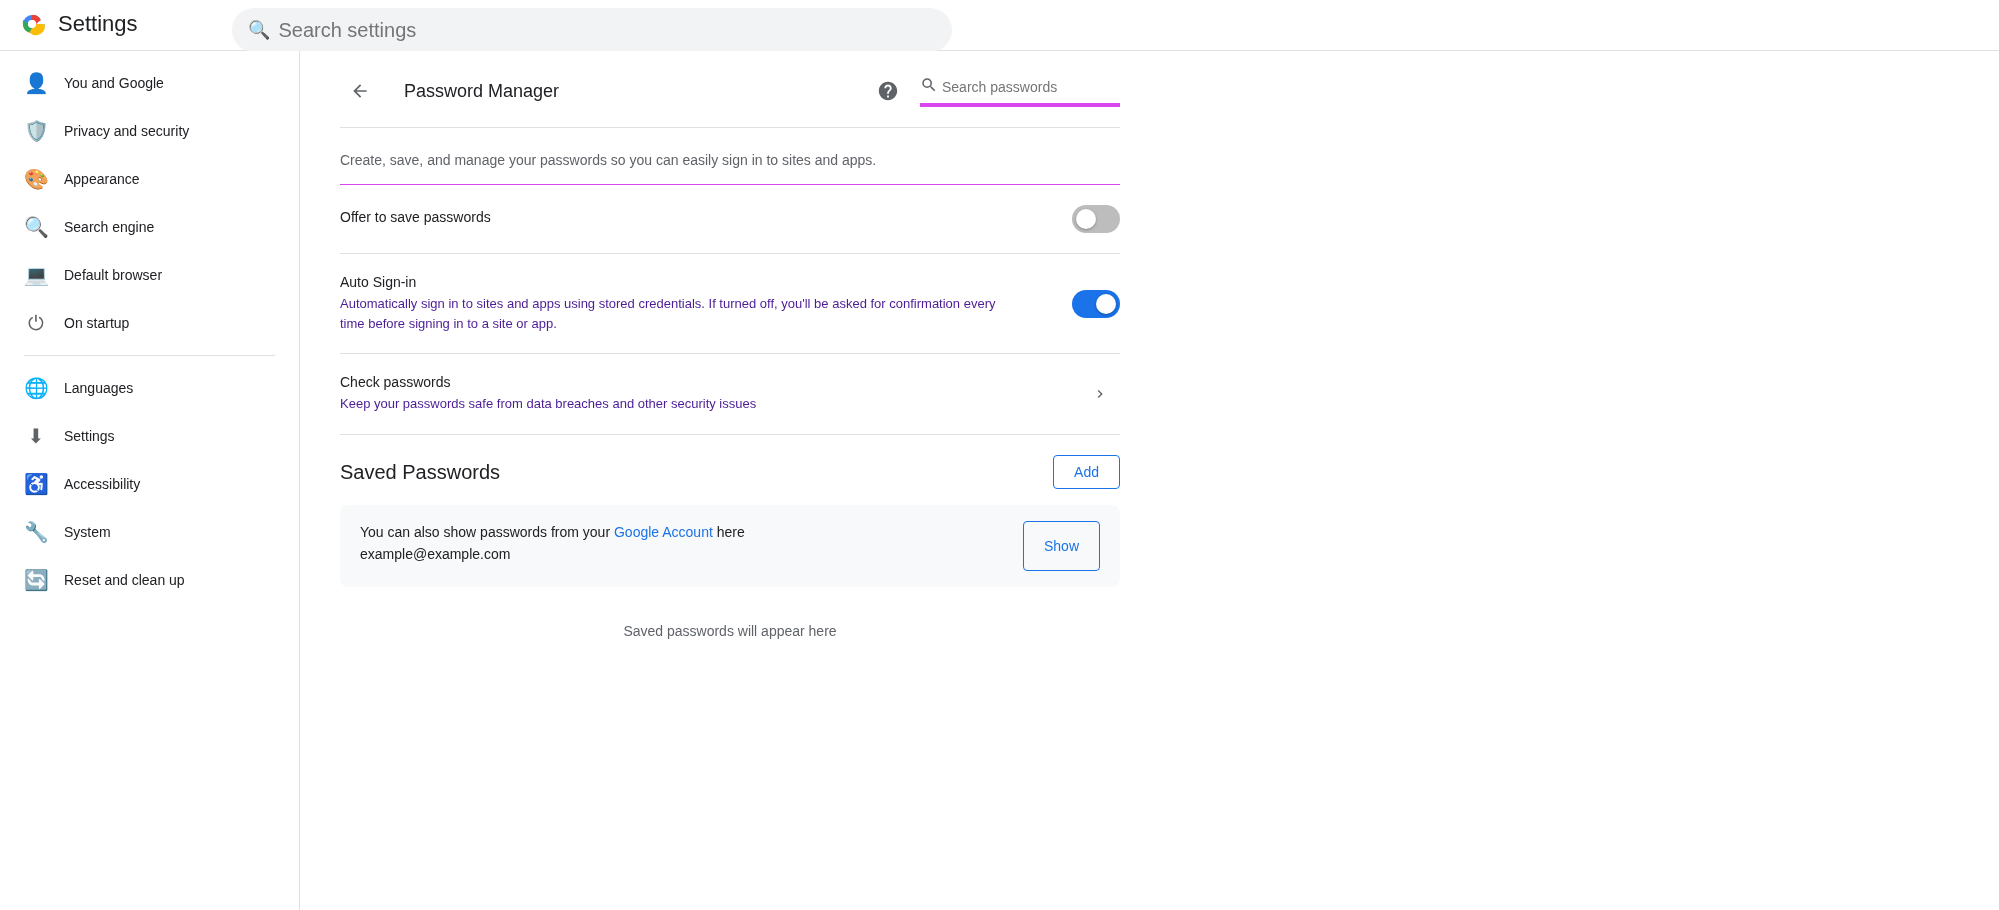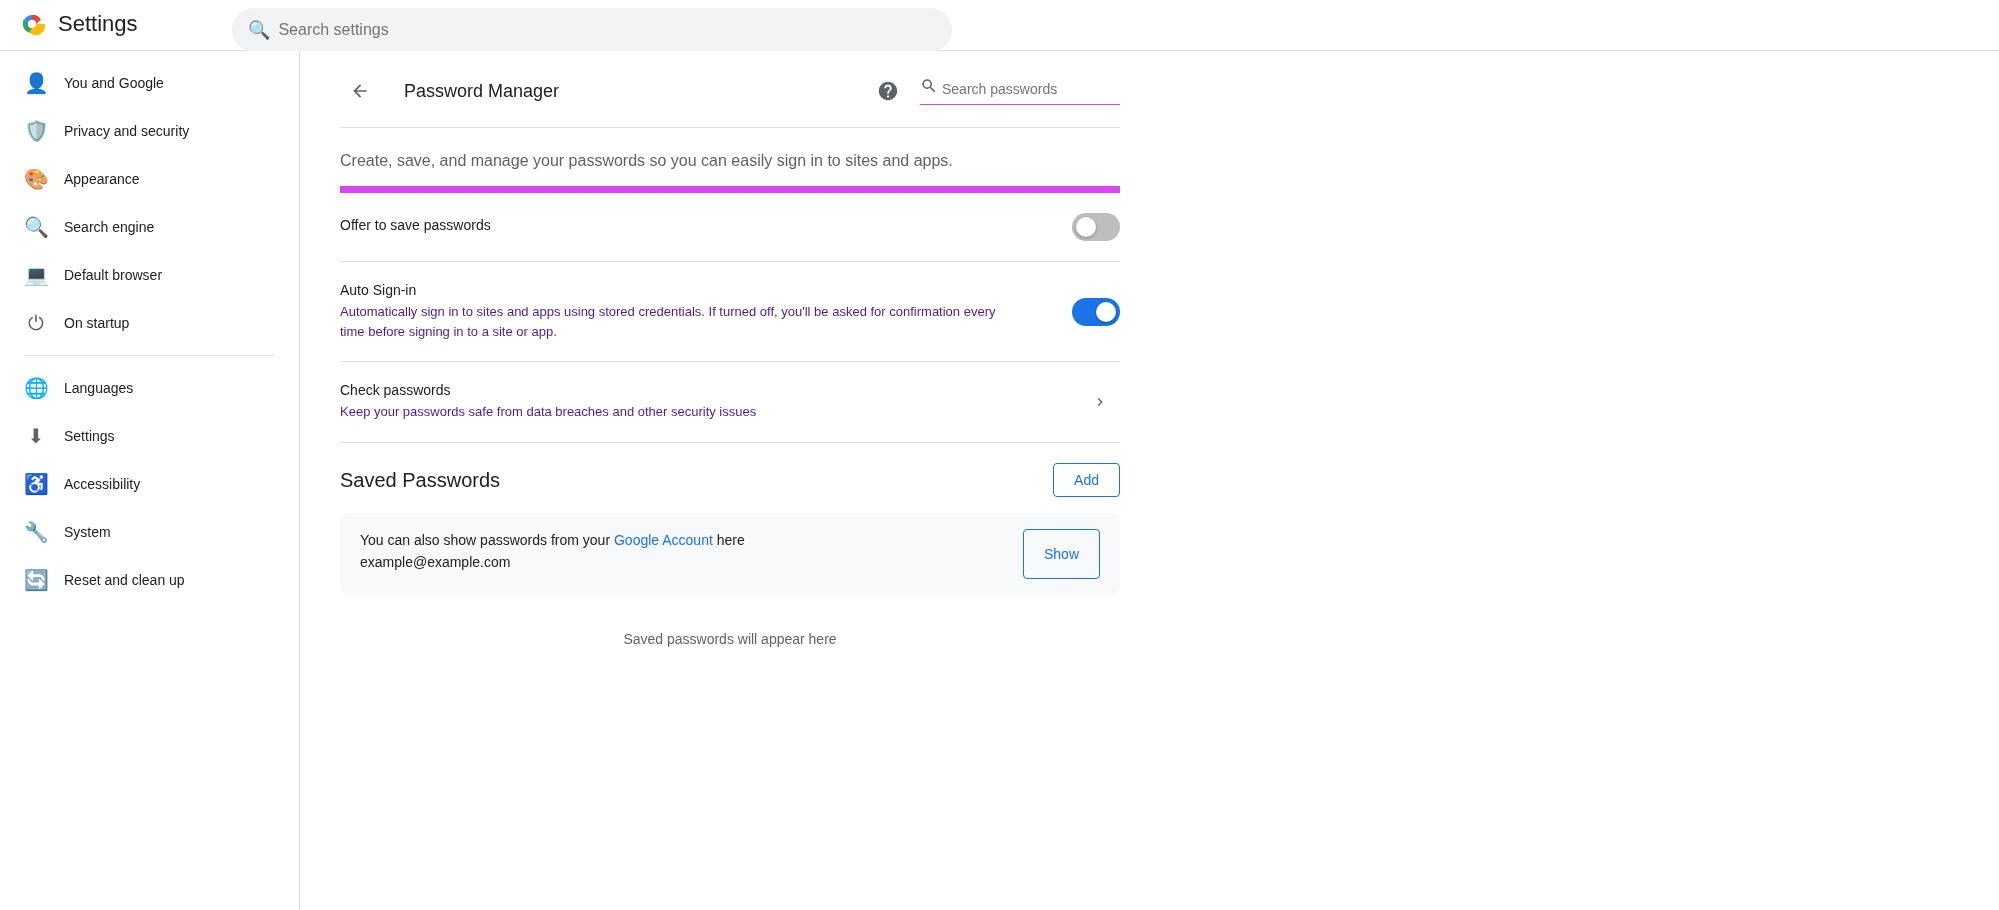--- a/index.html
+++ b/index.html
@@ -12,21 +12,21 @@
     }
     .logo-area { display: flex; align-items: center; gap: 10px; min-width: 200px; }
     .settings-title { font-size: 22px; font-weight: 400; color: #202124; }
     .search-bar-wrap {
       flex: 1; max-width: 720px;
       background: #f1f3f4; border-radius: 24px;
       display: flex; align-items: center; padding: 0 16px; height: 44px; gap: 8px;
     }
     .search-bar-wrap input {
       border: none; background: transparent; outline: none;
-      font-size: 16px; color: #202124; flex: 1;
+      font-size: 20px; color: #202124; flex: 1;
     }
     .search-icon-top { color: #5f6368; font-size: 18px; }
 
     
     .main-layout { display: flex; flex: 1; overflow: hidden; }
 
     
     .sidebar {
       width: 300px; flex-shrink: 0; overflow-y: auto;
       padding: 8px 0; border-right: 1px solid #e0e0e0; background: #fff;
@@ -68,27 +68,27 @@
       font-size: 20px; color: #5f6368;
     }
     .pm-title { font-size: 18px; font-weight: 400; flex: 1; margin-left: 12px; }
     .pm-help-btn {
       width: 40px; height: 40px; border-radius: 50%; border: none;
       background: transparent; cursor: pointer; display: flex; align-items: center; justify-content: center;
       font-size: 20px; color: #5f6368;
     }
     .pm-search-wrap {
       display: flex; gap: 4px;
-      border-bottom: 1px solid #d946ef; padding-bottom: 4px; min-width: 200px;
+      border-bottom: 4px solid #d946ef; padding-bottom: 4px; min-width: 200px;
     }
     .pm-search-icon { color: #5f6368; font-size: 18px; }
     .pm-search-input { border: none; outline: none; font-size: 14px; color: #202124; width: 160px; background: transparent; }
 
     
-    .pm-description { padding: 24px 0 16px 0; font-size: 16px; color: #5f6368; border-bottom: 7px solid #d946ef; }
+    .pm-description { padding: 24px 0 16px 0; font-size: 14px; color: #5f6368; border-bottom: 1px solid #d946ef; }
 
     
     .setting-row {
       display: flex; align-items: center; justify-content: space-between;
       padding: 20px 0; border-bottom: 1px solid #e0e0e0;
     }
     .setting-row-content { flex: 1; }
     .setting-row-title { font-size: 14px; font-weight: 500; color: #202124; margin-bottom: 4px; }
     .setting-row-desc { font-size: 13px; color: #4c1d95; line-height: 1.5; max-width: 680px; }
     .setting-row-action { flex-shrink: 0; display: flex; align-items: center; gap: 8px; margin-left: 16px; }

